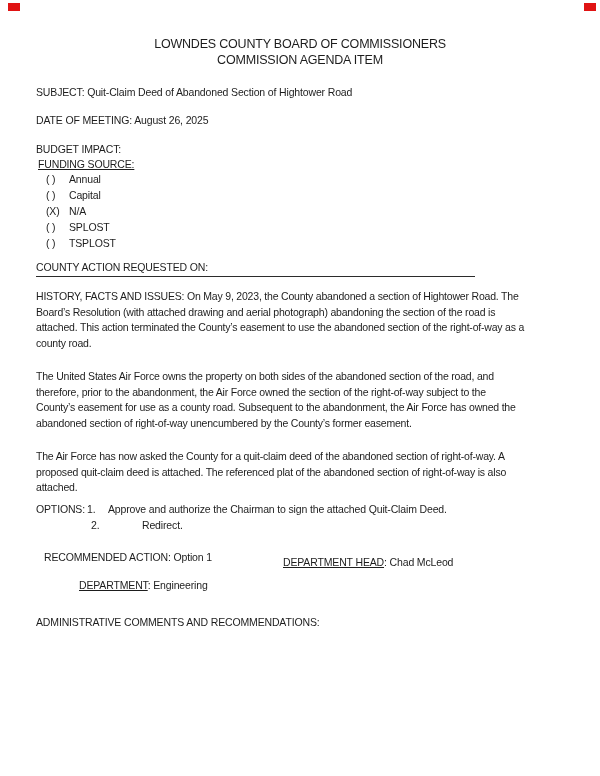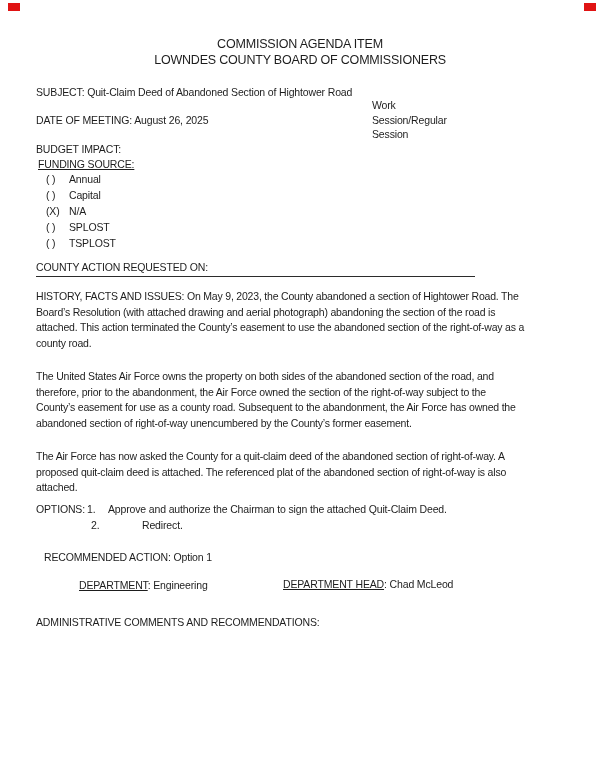--- a/index.html
+++ b/index.html
@@ -43,29 +43,26 @@
 </style>
 </head>
 <body>
 
 <div class="page">
 
   <div class="corner-mark left"></div>
   <div class="corner-mark right"></div>
 
   <div class="doc-title">
+    <div>LOWNDES COUNTY BOARD OF COMMISSIONERS</div>
     <div>COMMISSION AGENDA ITEM</div>
-    <div>LOWNDES COUNTY BOARD OF COMMISSIONERS</div>
   </div>
 
   <div class="line" style="left:36px;top:86px;">SUBJECT: Quit-Claim Deed of Abandoned Section of Hightower Road</div>
 
-  <div class="session-block">Work
-Session/Regular
-Session</div>
 
   <div class="line" style="left:36px;top:114px;">DATE OF MEETING: August 26, 2025</div>
 
   <div class="line" style="left:36px;top:143px;">BUDGET IMPACT:</div>
 
   <div class="line" style="left:38px;top:158px;text-decoration:underline;">FUNDING SOURCE:</div>
 
   <div class="funding-list">
     <div class="funding-row"><span class="mark">( )</span><span>Annual</span></div>
     <div class="funding-row"><span class="mark">( )</span><span>Capital</span></div>
@@ -94,17 +91,17 @@
 
   <div class="line" style="left:36px;top:503px;">OPTIONS:</div>
   <div class="line" style="left:87px;top:503px;">1.</div>
   <div class="line" style="left:108px;top:503px;">Approve and authorize the Chairman to sign the attached Quit-Claim Deed.</div>
   <div class="line" style="left:91px;top:519px;">2.</div>
   <div class="line" style="left:100px;top:519px;padding-left:42px;">Redirect.</div>
 
   <div class="line" style="left:44px;top:551px;">RECOMMENDED ACTION: Option 1</div>
 
   <div class="line" style="left:36px;top:579px;"><span class="ul">DEPARTMENT</span><span>: Engineering</span></div>
-  <div class="line" style="left:240px;top:578px;"><span class="ul">DEPARTMENT HEAD</span><span>: Chad McLeod</span></div>
+  <div class="line" style="left:240px;top:556px;"><span class="ul">DEPARTMENT HEAD</span><span>: Chad McLeod</span></div>
 
   <div class="line" style="left:36px;top:584px;margin-top:32px;">ADMINISTRATIVE COMMENTS AND RECOMMENDATIONS:</div>
 
 </div>
 
 </body></html>

